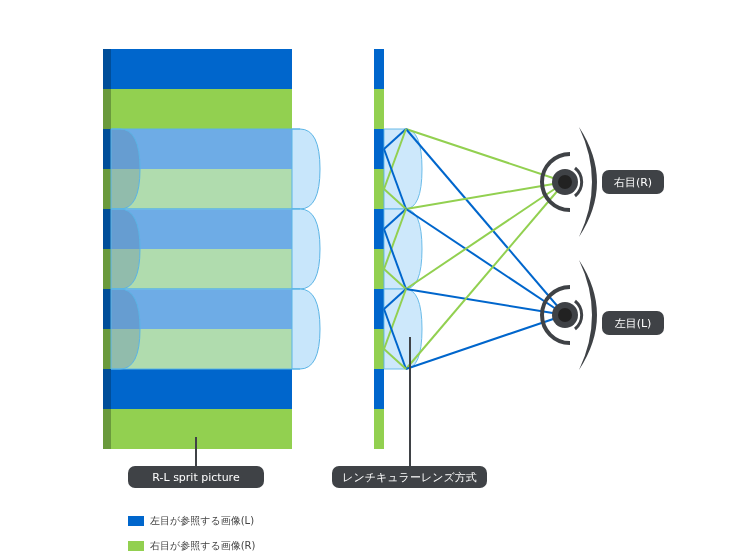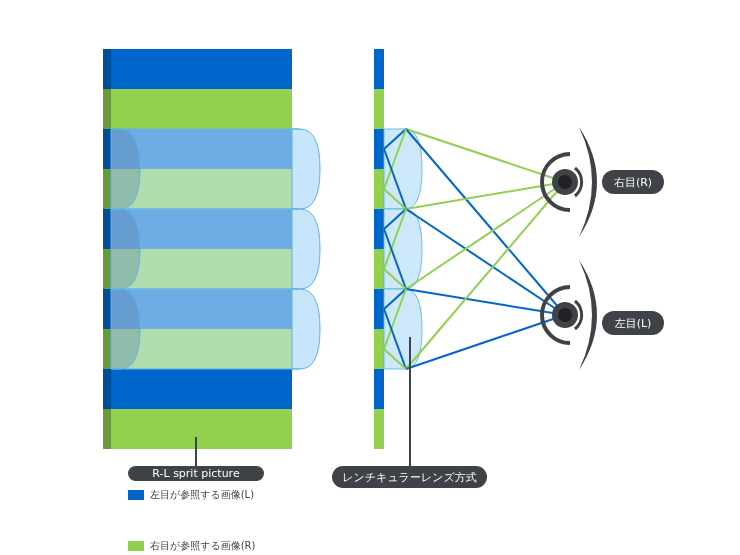--- a/index.html
+++ b/index.html
@@ -1,18 +1,18 @@
 <!DOCTYPE html>
 <html><head>
 <meta charset="utf-8">
 <style>
   html,body{margin:0;padding:0;background:#fff;}
   body{width:740px;height:555px;position:relative;overflow:hidden;font-family:"DejaVu Sans",sans-serif;}
   svg{position:absolute;left:0;top:0;}
-  .label-box{position:absolute;background:#3f4246;color:#fff;font-size:11px;border-radius:12px;display:flex;align-items:center;justify-content:center;white-space:nowrap;}
+  .label-box{position:absolute;background:#3f4246;color:#fff;font-size:11px;border-radius:7px;display:flex;align-items:center;justify-content:center;white-space:nowrap;}
   .legend{position:absolute;left:128px;font-size:10px;color:#444;display:flex;align-items:center;}
   .legend .sw{width:16px;height:10px;margin-right:6px;}
 </style>
 </head>
 <body>
 
 <svg id="diagram" width="740" height="555" xmlns="http://www.w3.org/2000/svg">
   <g id="picture">
       <rect x="103" y="49" width="189" height="40" fill="#0066cc"></rect>
       <rect x="103" y="49" width="8" height="40" fill="#004e9a"></rect>
@@ -104,25 +104,25 @@
         <circle cx="565" cy="315" r="13" fill="#3f4246"></circle>
         <circle cx="565" cy="315" r="7" fill="#222"></circle>
       </g>
     </g>
   <g id="pointers">
       <line x1="196" y1="437" x2="196" y2="466" stroke="#3f4246" stroke-width="2"></line>
       <line x1="410" y1="337" x2="410" y2="466" stroke="#3f4246" stroke-width="2"></line>
     </g>
 </svg>
 
-<div class="label-box" style="left:128px;top:466px;width:136px;height:15px;">R-L sprit picture</div>
+<div class="label-box" style="left:128px;top:466px;width:136px;height:22px;">R-L sprit picture</div>
 <div class="label-box" style="left:332px;top:466px;width:155px;height:22px;">レンチキュラーレンズ方式</div>
 <div class="label-box" style="left:602px;top:170px;width:62px;height:24px;">右目(R)</div>
 <div class="label-box" style="left:602px;top:302px;width:62px;height:24px;margin-top:9px;">左目(L)</div>
 
 <div class="legend" style="top:498px;margin-top:41px;">
   <span class="sw" style="background:#92d050"></span>
   <span>右目が参照する画像(R)</span>
 </div>
-<div class="legend" style="top:488px;">
+<div class="legend" style="top:514px;">
   <span class="sw" style="background:#0066cc"></span>
   <span>左目が参照する画像(L)</span>
 </div>
 
 </body></html>

